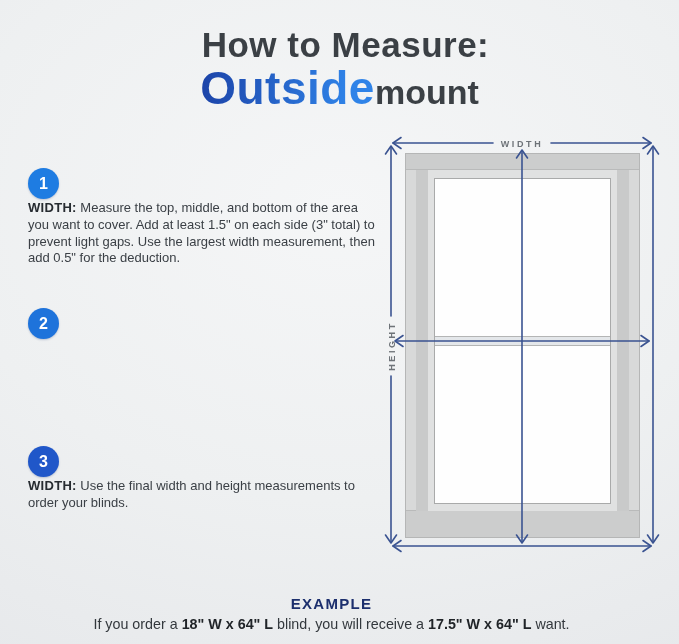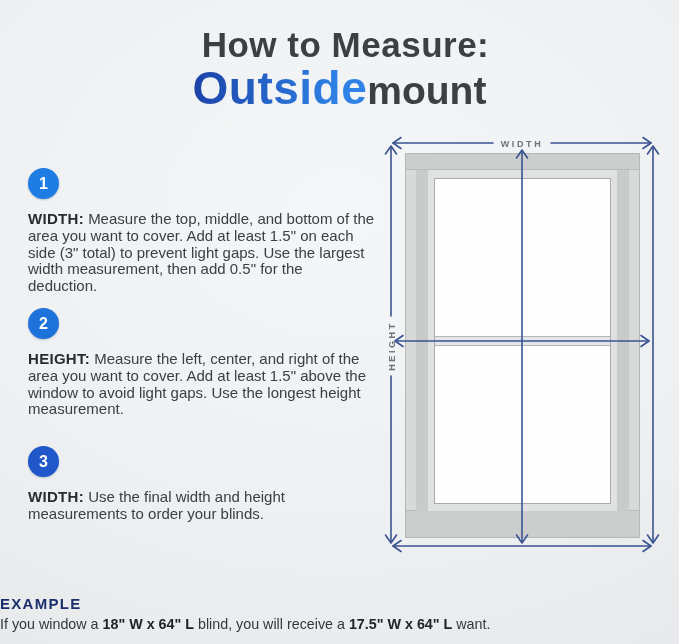--- a/index.html
+++ b/index.html
@@ -19,35 +19,35 @@
   .title-line1 { font-size:35px; font-weight:600; letter-spacing:0.5px; color:#3b4045; line-height:38px;padding-left:12px; }
   .title-line2 { line-height:48px; margin-top:0px; }
   .outside { font-size:46px; font-weight:800; color:#2264d6; letter-spacing:0.5px;text-align:center; }
   @supports ((-webkit-background-clip:text) or (background-clip:text)) {
     .outside {
       background:linear-gradient(92deg, var(--g1,#1c43a8) 0%, var(--g2,#2f83e8) 85%);
       -webkit-background-clip:text; background-clip:text;
       color:transparent;
     }
   }
-  .mount { font-size:39px; font-weight:600; color:#3b4045; margin-left:0; }
+  .mount { font-size:34px; font-weight:600; color:#3b4045; margin-left:0; }
 
   
   .step { position:absolute; left:28px; width:348px; }
   .step-1 { top:168px; }
   .step-2 { top:308px; }
   .step-3 { top:446px; }
   .step-num {
     width:31px; height:31px; border-radius:50%;
     background:#1e7ce2; color:#ffffff;
     font-size:16px; font-weight:700;
     display:flex; align-items:center; justify-content:center;
     box-shadow:0 1px 2px rgba(30,60,120,0.25);
   }
-  .step-body { margin-top:12px; font-size:15px; line-height:16.8px; color:#3b4046; }
+  .step-body { margin-top:1px; font-size:13px; line-height:16.8px; color:#3b4046; }
   .step-body b { color:#272c31; font-weight:700; letter-spacing:0.3px; }
 
   
   .diagram { position:absolute; left:380px; top:130px; width:292px; height:430px;text-align:center; }
   .casing {
     position:absolute; left:25px; top:23px; width:235px; height:385px;
     background:#d8d9d9; border:1px solid #b5b6b6;
   }
   .band-top { position:absolute; left:0; top:0; right:0; height:16px; background:#cccdcd; border-bottom:1px solid #b9baba; }
   .band-bottom { position:absolute; left:0; bottom:0; right:0; height:27px; background:#cccdcd; border-top:1px solid #b9baba; }
@@ -60,21 +60,21 @@
 
   .arrows { position:absolute; left:0; top:0; width:292px; height:430px; }
   .arrows line, .arrows path { stroke:var(--arrow,#3a5391); stroke-width:1.6; fill:none; stroke-linecap:round; stroke-linejoin:round; }
   .dim-label {
     font-family:"Liberation Sans", sans-serif;
     font-size:9px; font-weight:700; letter-spacing:2.6px;
     fill:var(--dim,#6e7378); text-anchor:middle; stroke:none;
   }
 
   
-  .example { position:absolute; left:0; right:16px; top:595px; text-align:left; }
+  .example { position:absolute; left:0; right:16px; top:595px; text-align:center; }
   .example-heading { font-size:15px; font-weight:800; letter-spacing:1.3px; color:#1c2f6d; }
   .example-line { margin-top:4px; font-size:14.3px; color:#33383d; }
   .example-line b { color:#202428; font-weight:700; }
 </style>
 </head>
 <body>
 
 <div class="page">
 
   <header class="title">
@@ -84,21 +84,20 @@
     </div>
   </header>
 
   <section class="step step-1">
     <div class="step-num" style="background-color: rgb(30, 124, 226);">1</div>
     <p class="step-body"><b>WIDTH:</b> <span>Measure the top, middle, and bottom of the area you want to cover. Add at least 1.5" on each side (3" total) to prevent light gaps. Use the largest width measurement, then add 0.5" for the deduction.</span></p>
   </section>
 
   <section class="step step-2">
     <div class="step-num" style="background-color: rgb(30, 115, 219);">2</div>
-    <p class="step-body"><b>HEIGHT:</b> <span>Measure the left, center, and right of the area you want to cover. Add at least 1.5" above the window to avoid light gaps. Use the longest height measurement.</span></p>
   </section>
 
   <section class="step step-3">
     <div class="step-num" style="background-color: rgb(32, 87, 201);">3</div>
     <p class="step-body"><b>WIDTH:</b> <span>Use the final width and height measurements to order your blinds.</span></p>
   </section>
 
   <div class="diagram" style="--arrow: #3a5391; --dim: #6e7378;">
 
     <div class="casing">
@@ -152,16 +151,16 @@
       <g>
         <path d="M23 205.5 L15 211 L23 216.5"></path>
         <line x1="16" y1="211" x2="269" y2="211"></line>
         <path d="M261 205.5 L269 211 L261 216.5"></path>
       </g>
     </svg>
   </div>
 
   <footer class="example">
     <div class="example-heading" style="color: rgb(28, 47, 109);">EXAMPLE</div>
-    <div class="example-line"><span>If you window a </span><b>18" W x 64" L</b><span> blind, you will receive a </span><b>17.5" W x 64" L</b><span> want.</span></div>
+    <div class="example-line"><span>If you order a </span><b>18" W x 64" L</b><span> blind, you will receive a </span><b>17.5" W x 64" L</b><span> want.</span></div>
   </footer>
 
 </div>
 
 </body></html>

